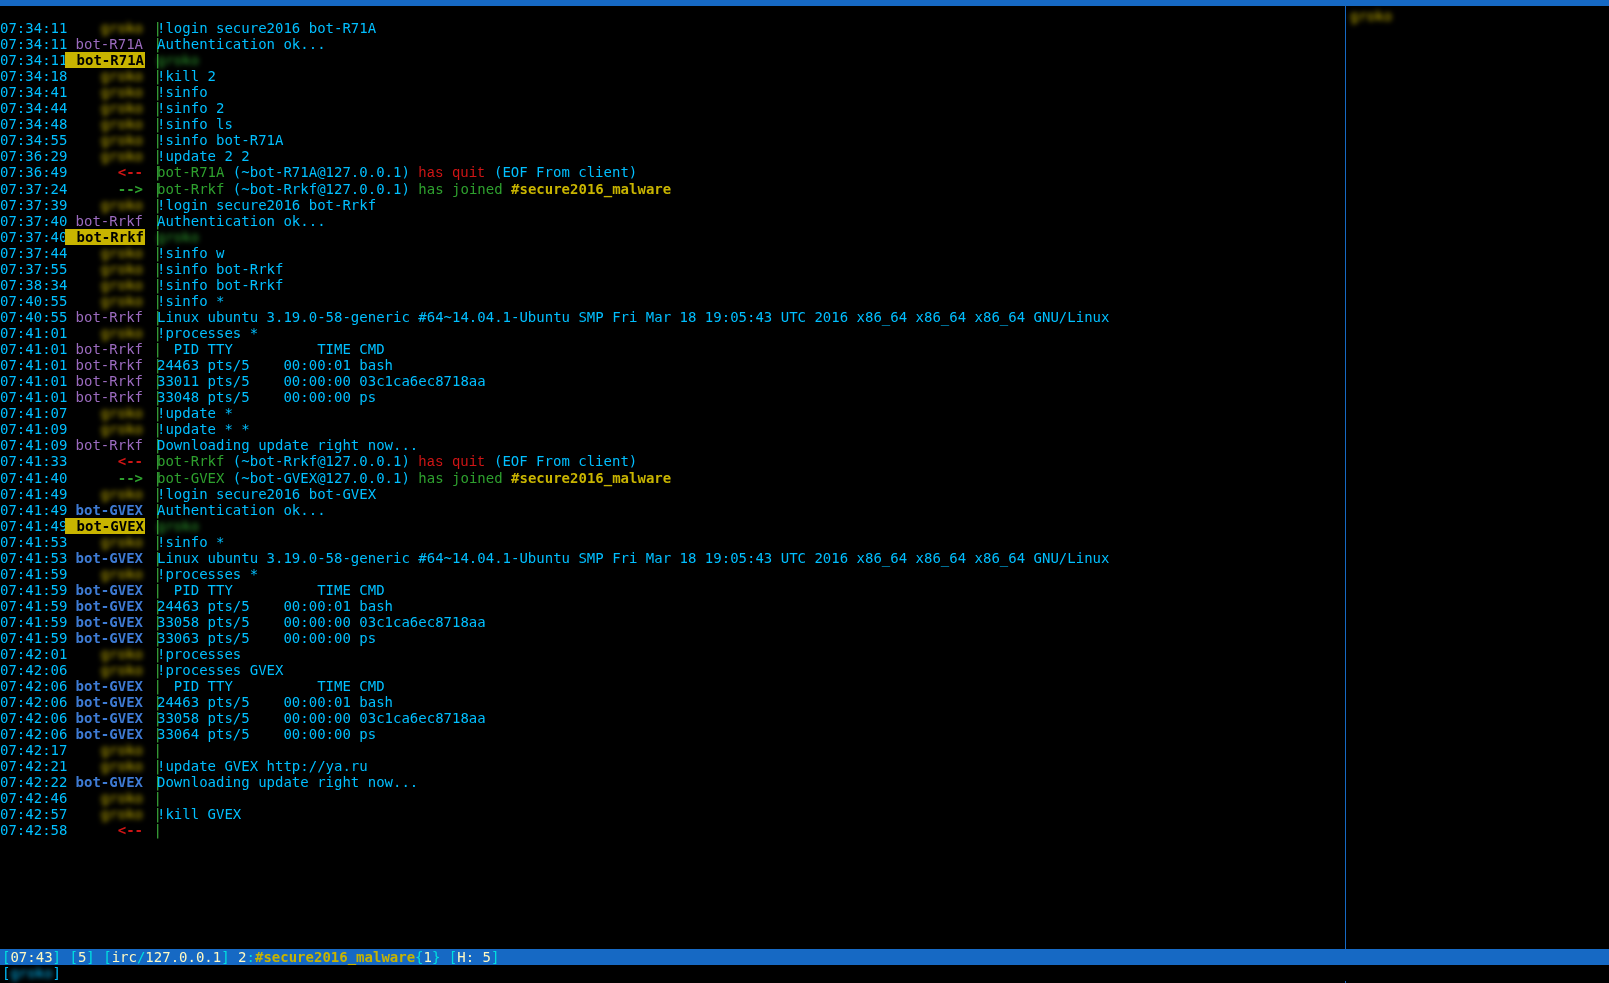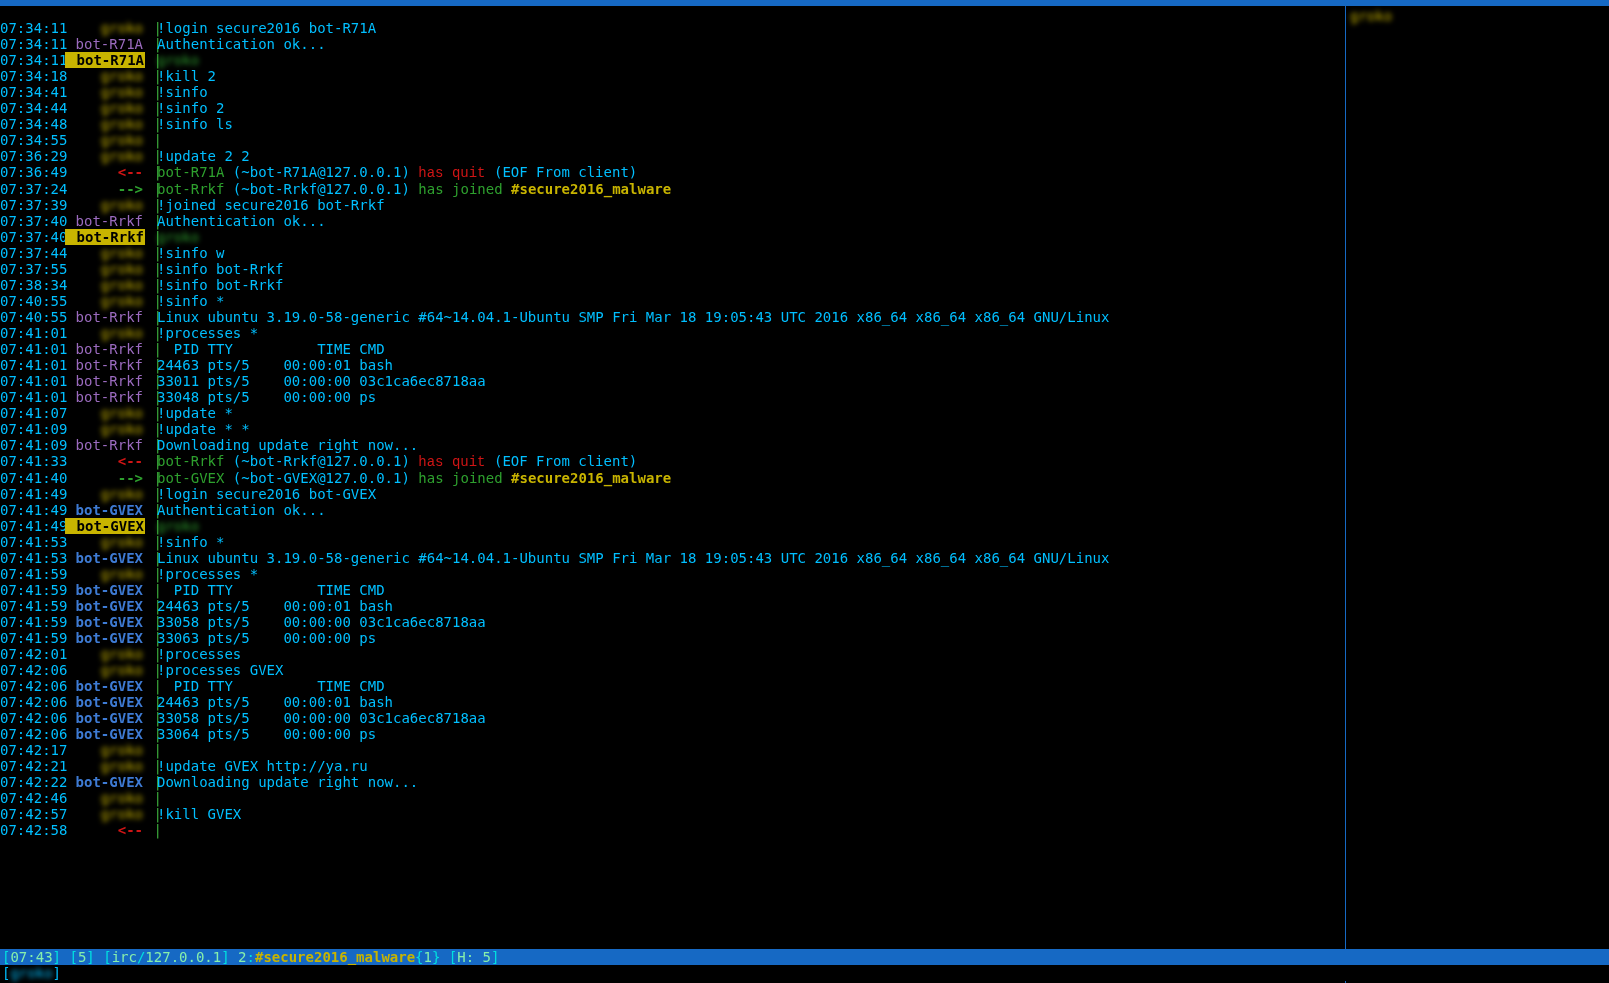--- a/index.html
+++ b/index.html
@@ -28,21 +28,21 @@
   .txt-green{color:#2ea02e;}
   .txt-red{color:#d01515;font-family:Liberation Mono, monospace;}
   .txt-y{color:#c8b400;font-weight:bold;}
   .blur{filter:blur(2.5px);}
   .status{
     position:absolute;left:0;bottom:18px;height:16px;width:1609px;
     background:#1669c4;color:#00e0e0;font-family:inherit;font-size:14px;
     white-space:pre;padding-left:2px;
   }
   .status .sb1{color:#00e0e0;}
-  .status .sb2{color:#86efac;}
+  .status .sb2{color:#fef9c3;}
   .status .sb3{color:#c8b400;font-weight:bold;}
   .input{
     position:absolute;left:0;bottom:2px;height:16px;width:1609px;
     background:#000;color:#00bfff;white-space:pre;padding-left:2px;
   }
   .input .prompt{color:#00bfff;}
   .input .nick{filter:blur(2.5px);color:#00bfff;}
 </style>
 </head>
 <body>
@@ -51,25 +51,25 @@
 
 <div class="wrap">
   <div class="chat" id="chat">
       <div class="line"><span class="ts">07:34:11</span><span class="nickcol nick-op">groko</span><span class="sep"> | </span><span class="msg"><span>!login secure2016 bot-R71A</span></span></div>
       <div class="line"><span class="ts">07:34:11</span><span class="nickcol nick-bot">bot-R71A</span><span class="sep"> | </span><span class="msg"><span>Authentication ok...</span></span></div>
       <div class="line"><span class="ts">07:34:11</span><span class="nickcol nick-bot-hi">bot-R71A</span><span class="sep"> | </span><span class="msg"><span class="txt-green blur">groko</span></span></div>
       <div class="line"><span class="ts">07:34:18</span><span class="nickcol nick-op">groko</span><span class="sep"> | </span><span class="msg"><span>!kill 2</span></span></div>
       <div class="line"><span class="ts">07:34:41</span><span class="nickcol nick-op">groko</span><span class="sep"> | </span><span class="msg"><span>!sinfo</span></span></div>
       <div class="line"><span class="ts">07:34:44</span><span class="nickcol nick-op">groko</span><span class="sep"> | </span><span class="msg"><span>!sinfo 2</span></span></div>
       <div class="line"><span class="ts">07:34:48</span><span class="nickcol nick-op">groko</span><span class="sep"> | </span><span class="msg"><span>!sinfo ls</span></span></div>
-      <div class="line"><span class="ts">07:34:55</span><span class="nickcol nick-op">groko</span><span class="sep"> | </span></div>
+      <div class="line"><span class="ts">07:34:55</span><span class="nickcol nick-op">groko</span><span class="sep"> | </span><span class="msg"><span>!sinfo bot-R71A</span></span></div>
       <div class="line"><span class="ts">07:36:29</span><span class="nickcol nick-op">groko</span><span class="sep"> | </span><span class="msg"><span>!update 2 2</span></span></div>
       <div class="line"><span class="ts">07:36:49</span><span class="nickcol arrow-left">&lt;--</span><span class="sep"> | </span><span class="msg"><span class="txt-green">bot-R71A</span><span> (~bot-R71A@127.0.0.1) </span><span class="txt-red">has quit</span><span> (EOF From client)</span></span></div>
       <div class="line"><span class="ts">07:37:24</span><span class="nickcol arrow-right">--&gt;</span><span class="sep"> | </span><span class="msg"><span class="txt-green">bot-Rrkf</span><span> (~bot-Rrkf@127.0.0.1) </span><span class="txt-green">has joined</span><span> </span><span class="txt-y">#secure2016_malware</span></span></div>
-      <div class="line"><span class="ts">07:37:39</span><span class="nickcol nick-op">groko</span><span class="sep"> | </span><span class="msg"><span>!joined secure2016 bot-Rrkf</span></span></div>
+      <div class="line"><span class="ts">07:37:39</span><span class="nickcol nick-op">groko</span><span class="sep"> | </span><span class="msg"><span>!login secure2016 bot-Rrkf</span></span></div>
       <div class="line"><span class="ts">07:37:40</span><span class="nickcol nick-bot">bot-Rrkf</span><span class="sep"> | </span><span class="msg"><span>Authentication ok...</span></span></div>
       <div class="line"><span class="ts">07:37:40</span><span class="nickcol nick-bot-hi">bot-Rrkf</span><span class="sep"> | </span><span class="msg"><span class="txt-green blur">groko</span></span></div>
       <div class="line"><span class="ts">07:37:44</span><span class="nickcol nick-op">groko</span><span class="sep"> | </span><span class="msg"><span>!sinfo w</span></span></div>
       <div class="line"><span class="ts">07:37:55</span><span class="nickcol nick-op">groko</span><span class="sep"> | </span><span class="msg"><span>!sinfo bot-Rrkf</span></span></div>
       <div class="line"><span class="ts">07:38:34</span><span class="nickcol nick-op">groko</span><span class="sep"> | </span><span class="msg"><span>!sinfo bot-Rrkf</span></span></div>
       <div class="line"><span class="ts">07:40:55</span><span class="nickcol nick-op">groko</span><span class="sep"> | </span><span class="msg"><span>!sinfo *</span></span></div>
       <div class="line"><span class="ts">07:40:55</span><span class="nickcol nick-bot">bot-Rrkf</span><span class="sep"> | </span><span class="msg"><span>Linux ubuntu 3.19.0-58-generic #64~14.04.1-Ubuntu SMP Fri Mar 18 19:05:43 UTC 2016 x86_64 x86_64 x86_64 GNU/Linux</span></span></div>
       <div class="line"><span class="ts">07:41:01</span><span class="nickcol nick-op">groko</span><span class="sep"> | </span><span class="msg"><span>!processes *</span></span></div>
       <div class="line"><span class="ts">07:41:01</span><span class="nickcol nick-bot">bot-Rrkf</span><span class="sep"> | </span><span class="msg"><span>  PID TTY          TIME CMD</span></span></div>
       <div class="line"><span class="ts">07:41:01</span><span class="nickcol nick-bot">bot-Rrkf</span><span class="sep"> | </span><span class="msg"><span>24463 pts/5    00:00:01 bash</span></span></div>

